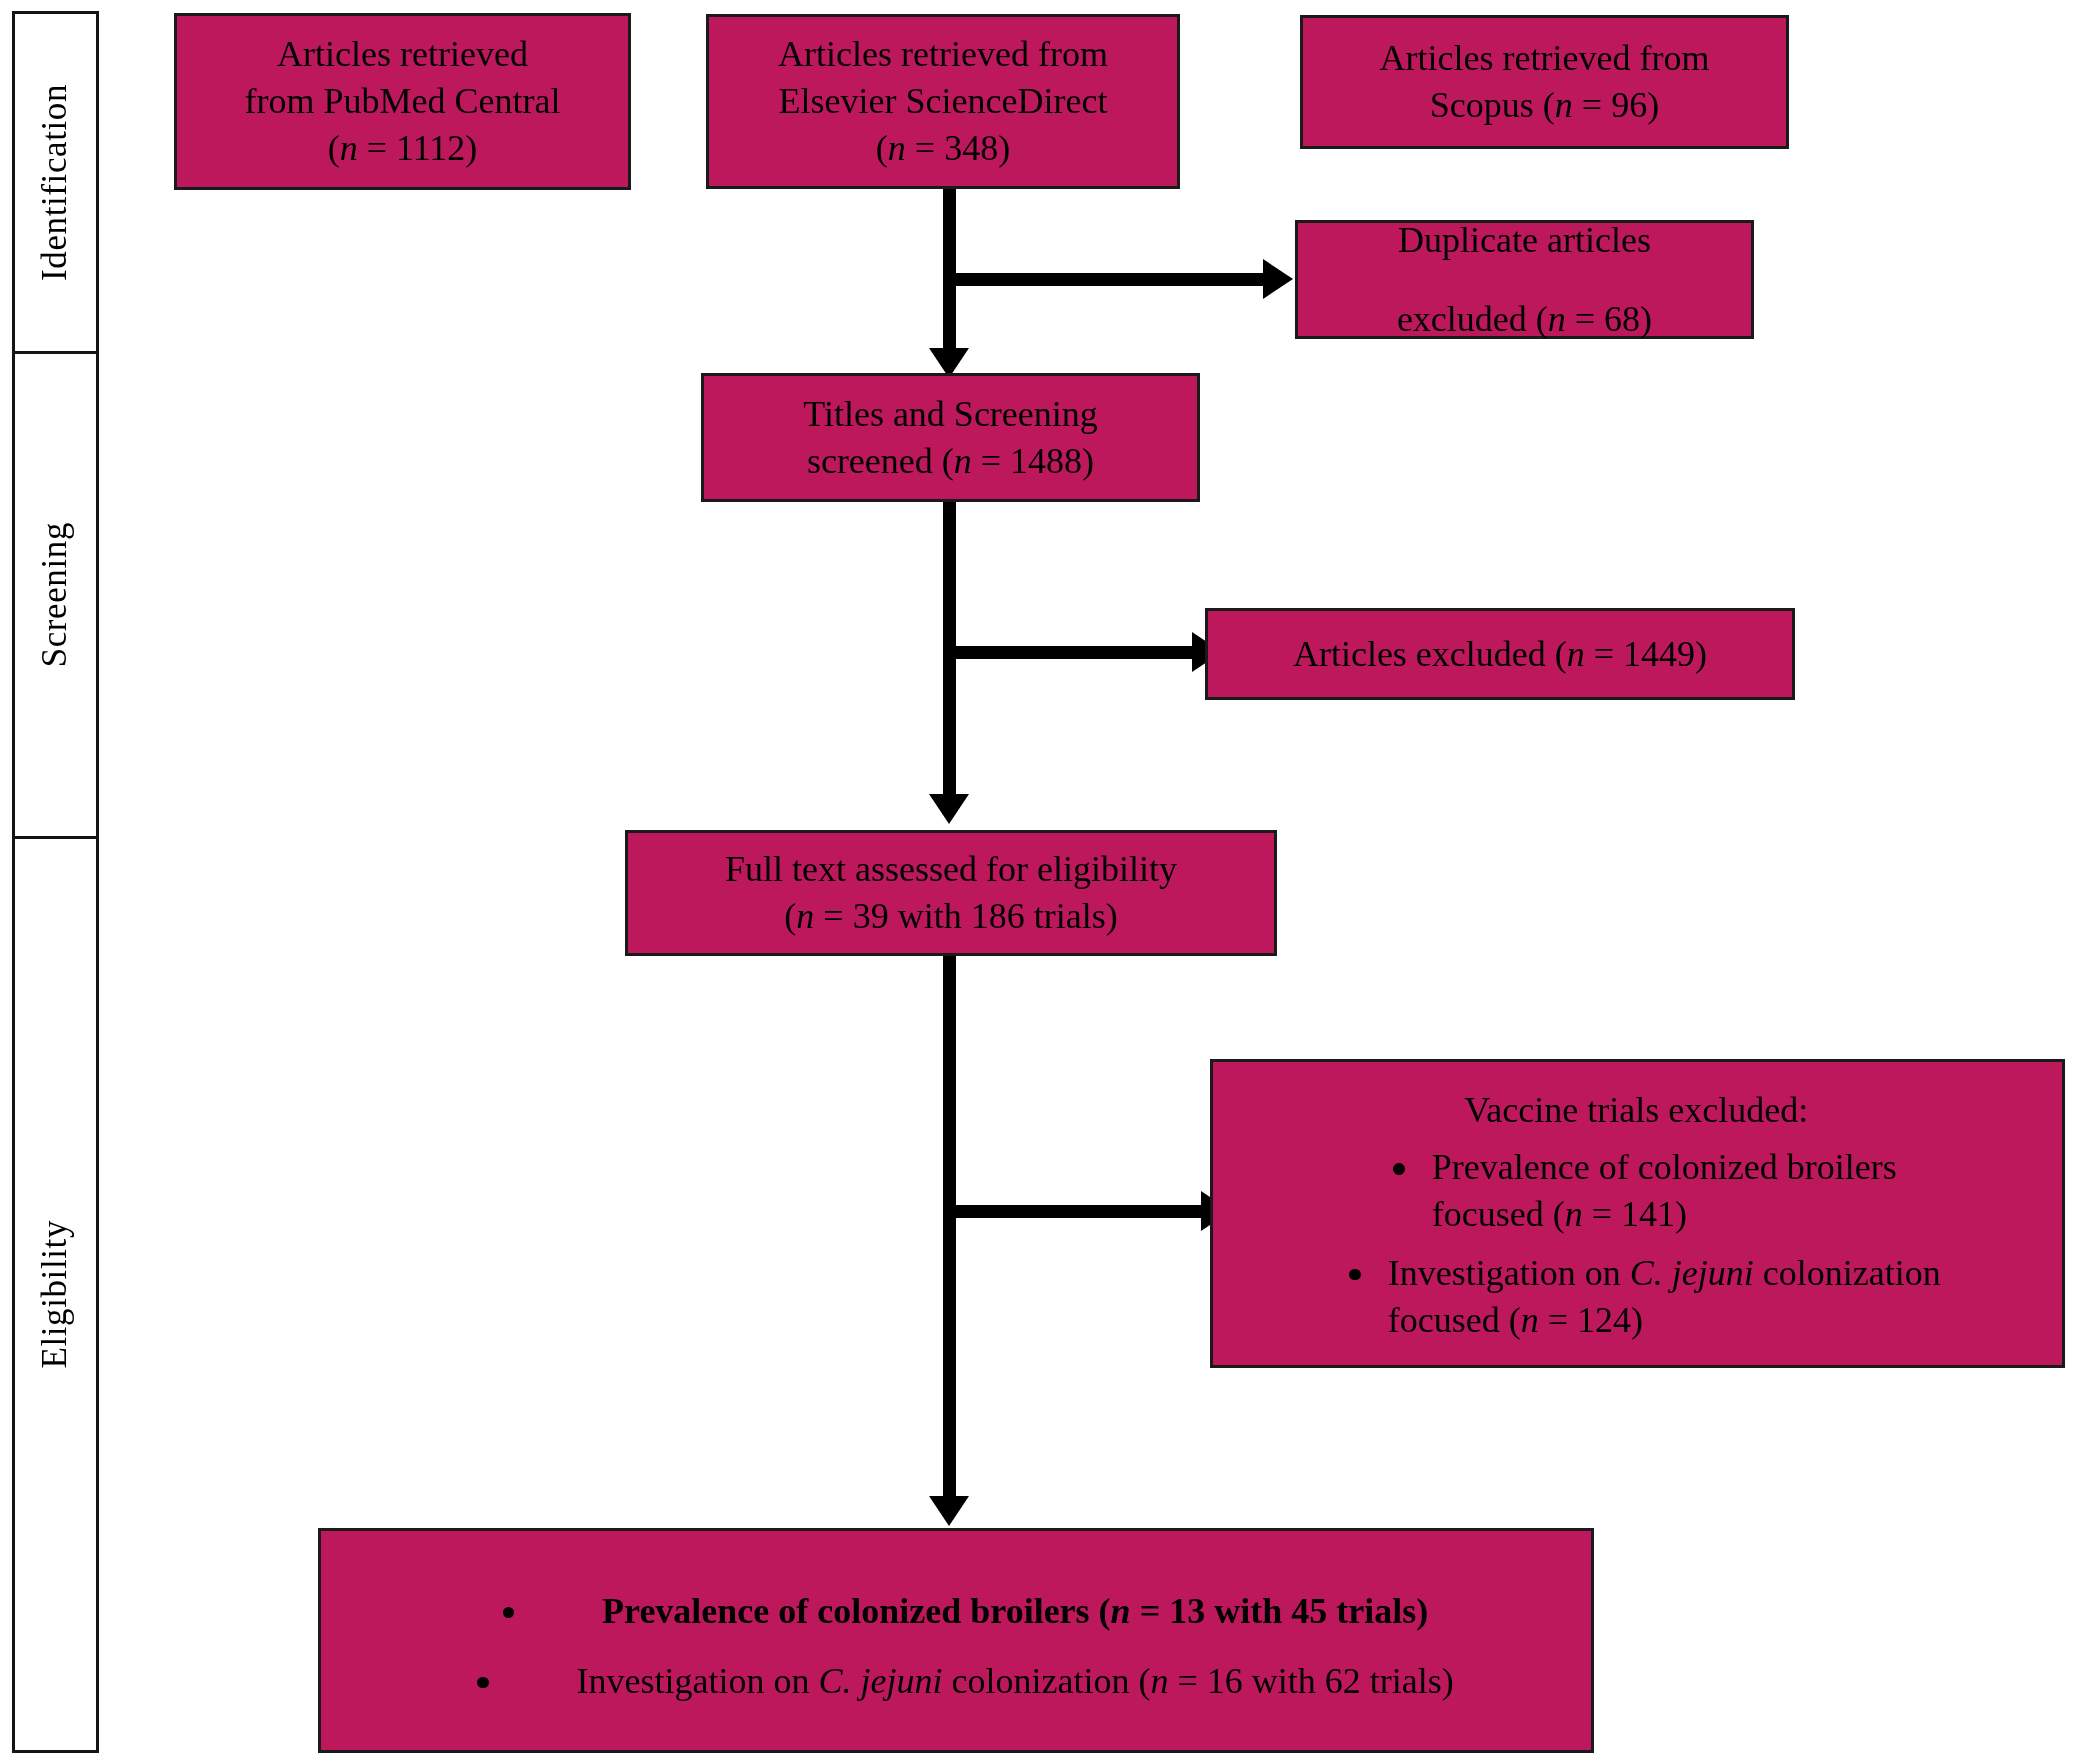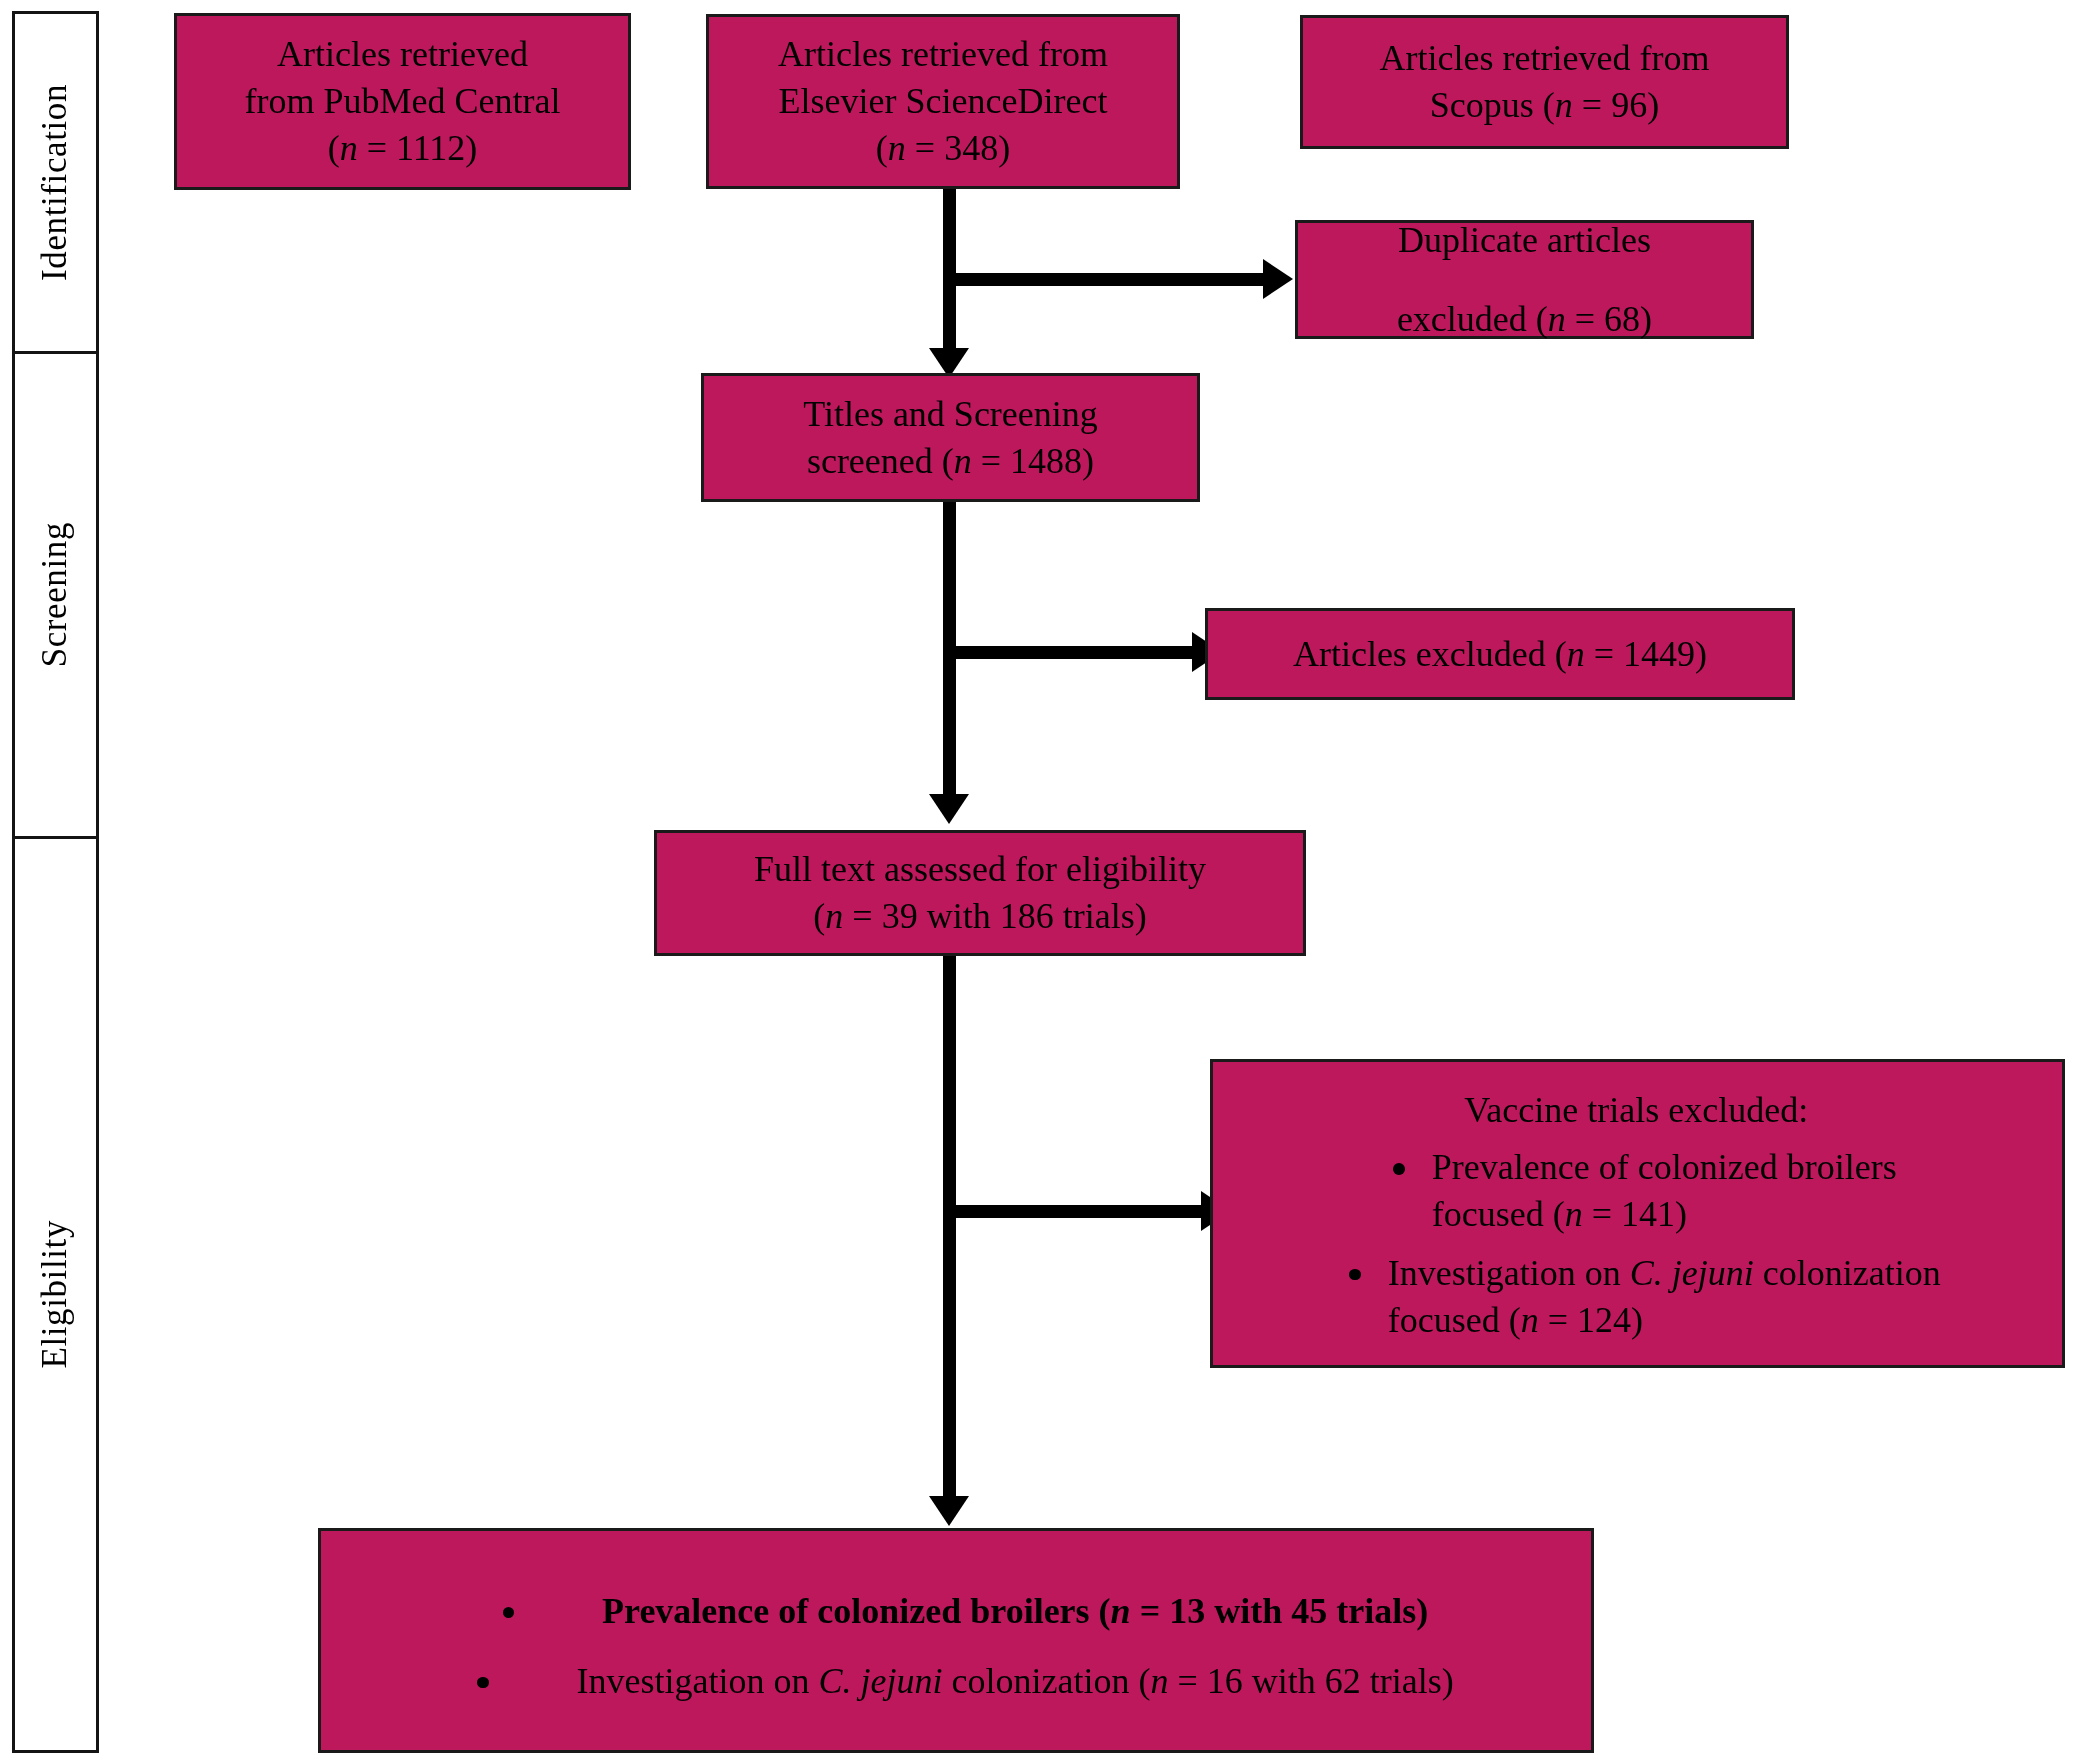--- a/index.html
+++ b/index.html
@@ -152,21 +152,21 @@
   <div class="vline" style="left:943px; top:502px; width:13px; height:298px;"></div>
   <div class="arrow-down" style="left:929px; top:794px;"></div>
 
   <div class="hline" style="left:950px; top:646px; width:245px; height:13px;"></div>
   <div class="arrow-right" style="left:1192px; top:632px;"></div>
 
   <div class="box" style="left:1205px; top:608px; width:590px; height:92px;text-align:center;">
     <span class="line"><span>Articles excluded (</span><span class="it">n</span><span> = 1449)</span></span>
   </div>
 
-  <div class="box" style="left:654px; top:830px; width:652px; height:126px;">
+  <div class="box" style="left:625px; top:830px; width:652px; height:126px;">
     <span class="line">Full text assessed for eligibility</span>
     <span class="line"><span>(</span><span class="it">n</span><span> = 39 with 186 trials)</span></span>
   </div>
 
   <div class="vline" style="left:943px; top:956px; width:13px; height:548px;"></div>
   <div class="arrow-down" style="left:929px; top:1496px;"></div>
 
   <div class="hline" style="left:950px; top:1205px; width:254px; height:13px;"></div>
   <div class="arrow-right" style="left:1201px; top:1191px;"></div>
 

